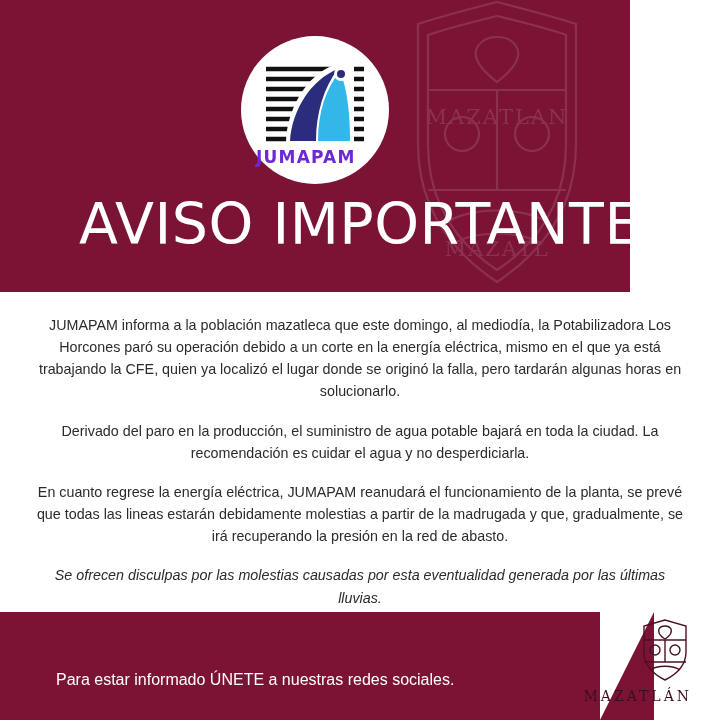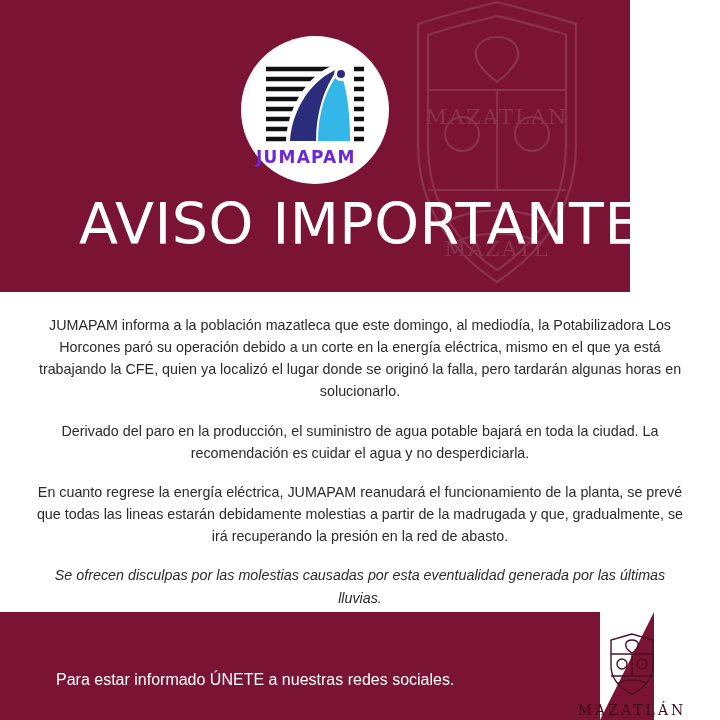--- a/index.html
+++ b/index.html
@@ -176,23 +176,23 @@
     background: #ffffff;
     display: inline-flex;
     align-items: center;
     justify-content: center;
   }
 
   
   .maz-logo {
     position: absolute;
     right: 28px;
-    top: 20px;
+    top: 6px;
     width: 120px;
-    text-align: center;
+    text-align: right;
     color: #4c1025;
   }
   .maz-name {
     font-family: "DejaVu Serif", serif;
     font-size: 14px;
     letter-spacing: 3px;
     color: #3d0e1f;
     margin-top: 2px;
   }
 </style>

